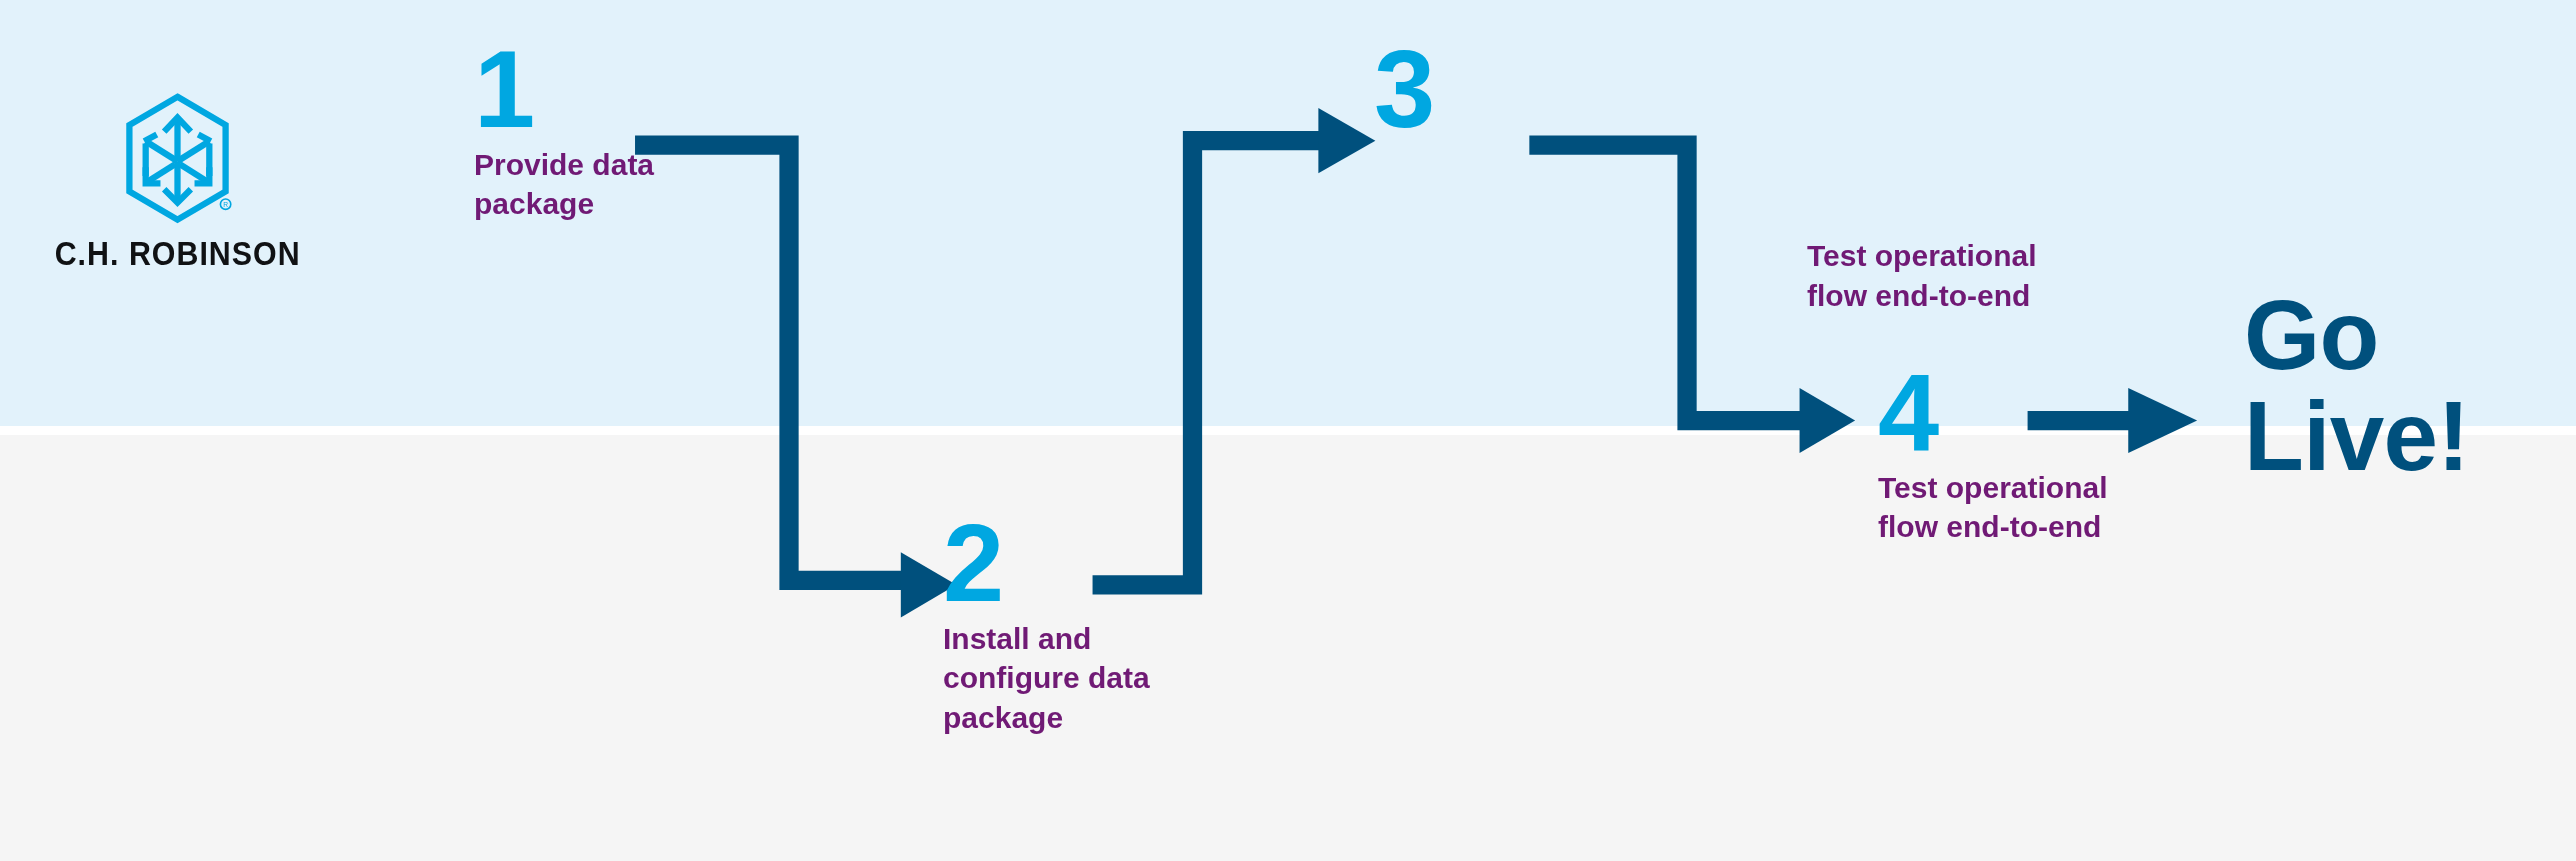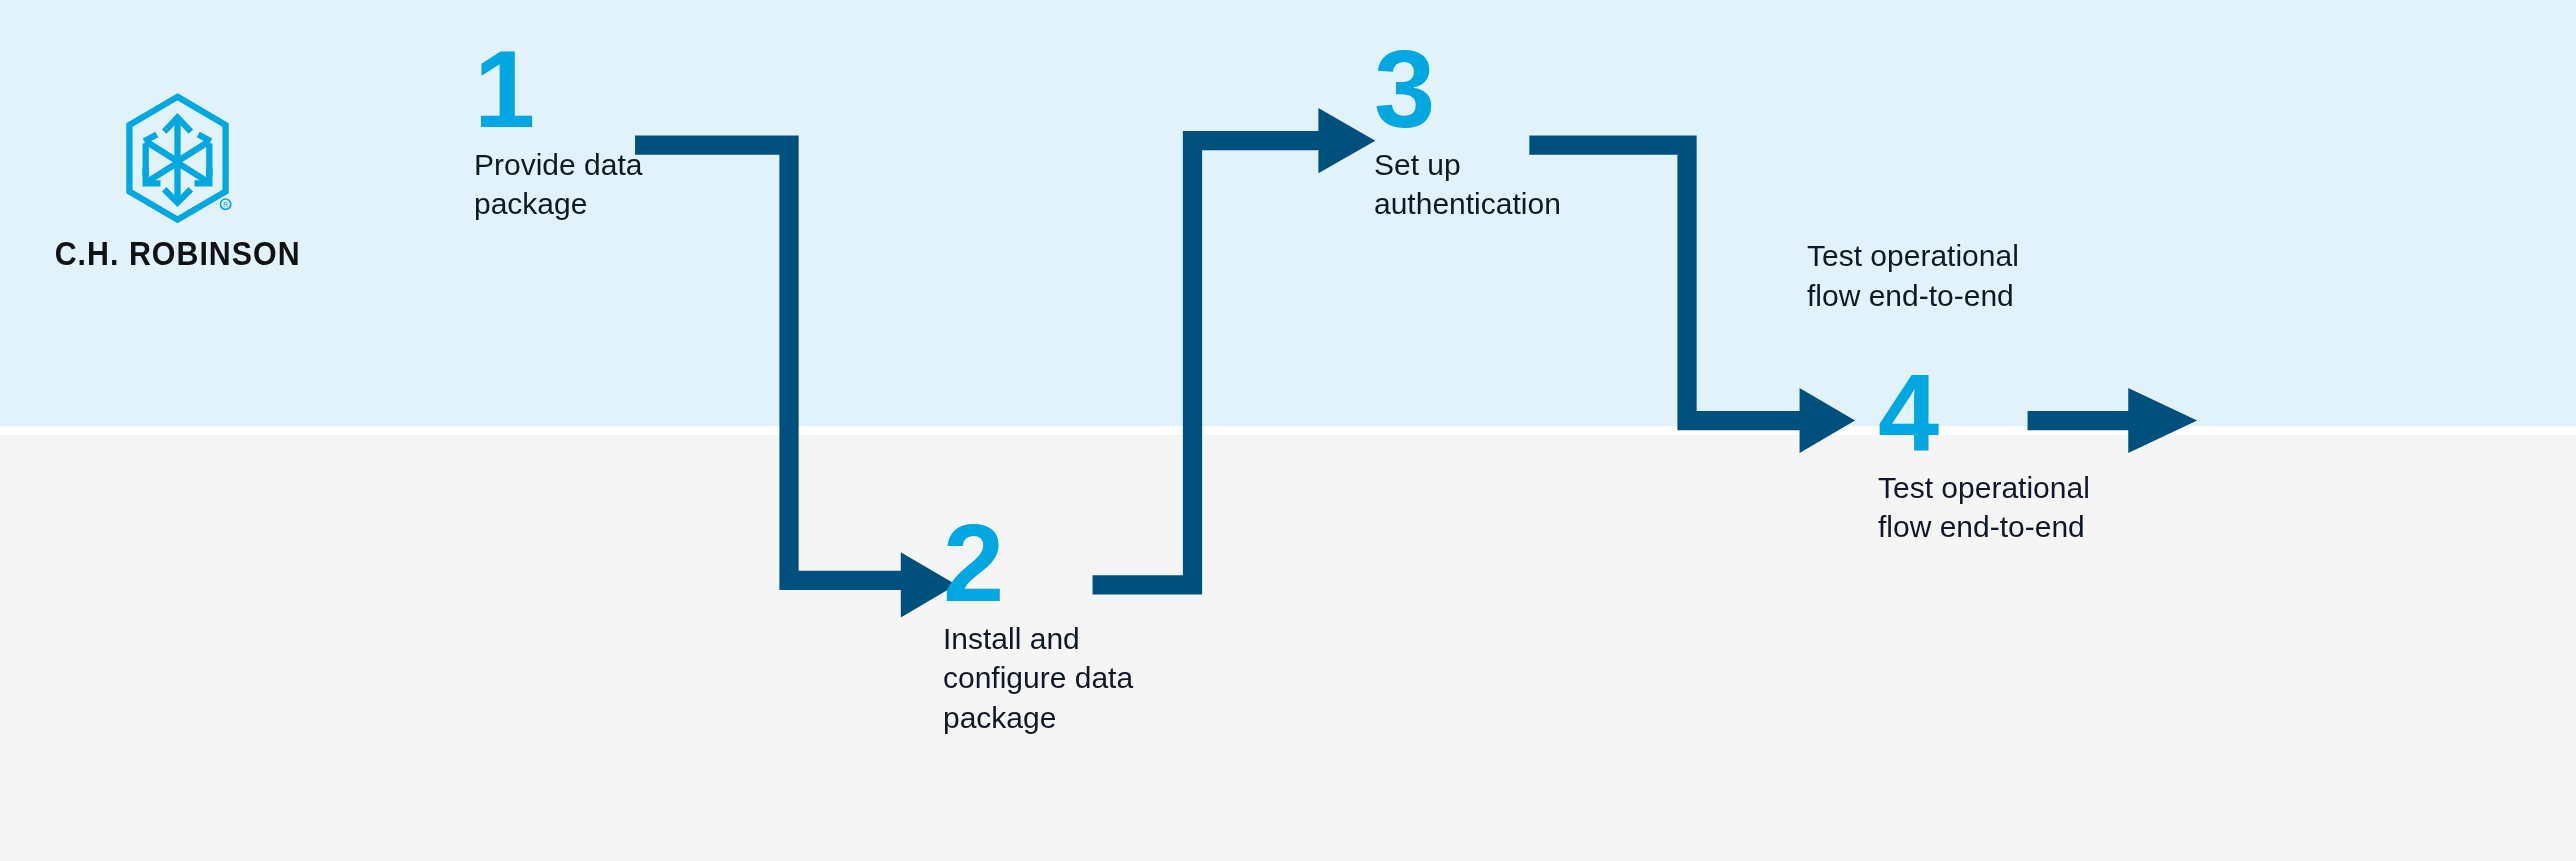--- a/index.html
+++ b/index.html
@@ -83,23 +83,23 @@
     font-size: 110px;
     font-weight: 700;
     line-height: 0.82;
     color: #00a7e1;
     letter-spacing: -2.2px;
   }
   .step-text {
     margin-top: 10.4px;
     font-size: 30px;
     line-height: 1.33;
-    color: #0f172a;
+    color: #701a75;
     white-space: pre-line;
-    font-weight: 400;
+    font-weight: 700;
   }
   .label-only .step-text { margin-top: 0; }
 
   #step-1 { left: 474px; top: 44px; }
   #step-2 { left: 943px; top: 518px; }
   #step-3 { left: 1374px; top: 44px; }
   #step-4 { left: 1878px; top: 367px; }
   #label-3b { left: 1807px; top: 236px; }
 
   #golive {
@@ -191,30 +191,30 @@
 
   <div class="step" id="step-2">
     <div class="step-num">2</div>
     <div class="step-text">Install and
 configure data
 package</div>
   </div>
 
   <div class="step" id="step-3">
     <div class="step-num">3</div>
-    <div class="step-text">Set up
-authentication</div>
   </div>
 
   <div class="step label-only" id="label-3b">
     <div class="step-text">Test operational
 flow end-to-end</div>
   </div>
 
   <div class="step" id="step-4">
     <div class="step-num">4</div>
     <div class="step-text">Test operational
 flow end-to-end</div>
   </div>
 
+  <div id="golive">Go
+Live!</div>
 
 </div>
 
 
 </body></html>

